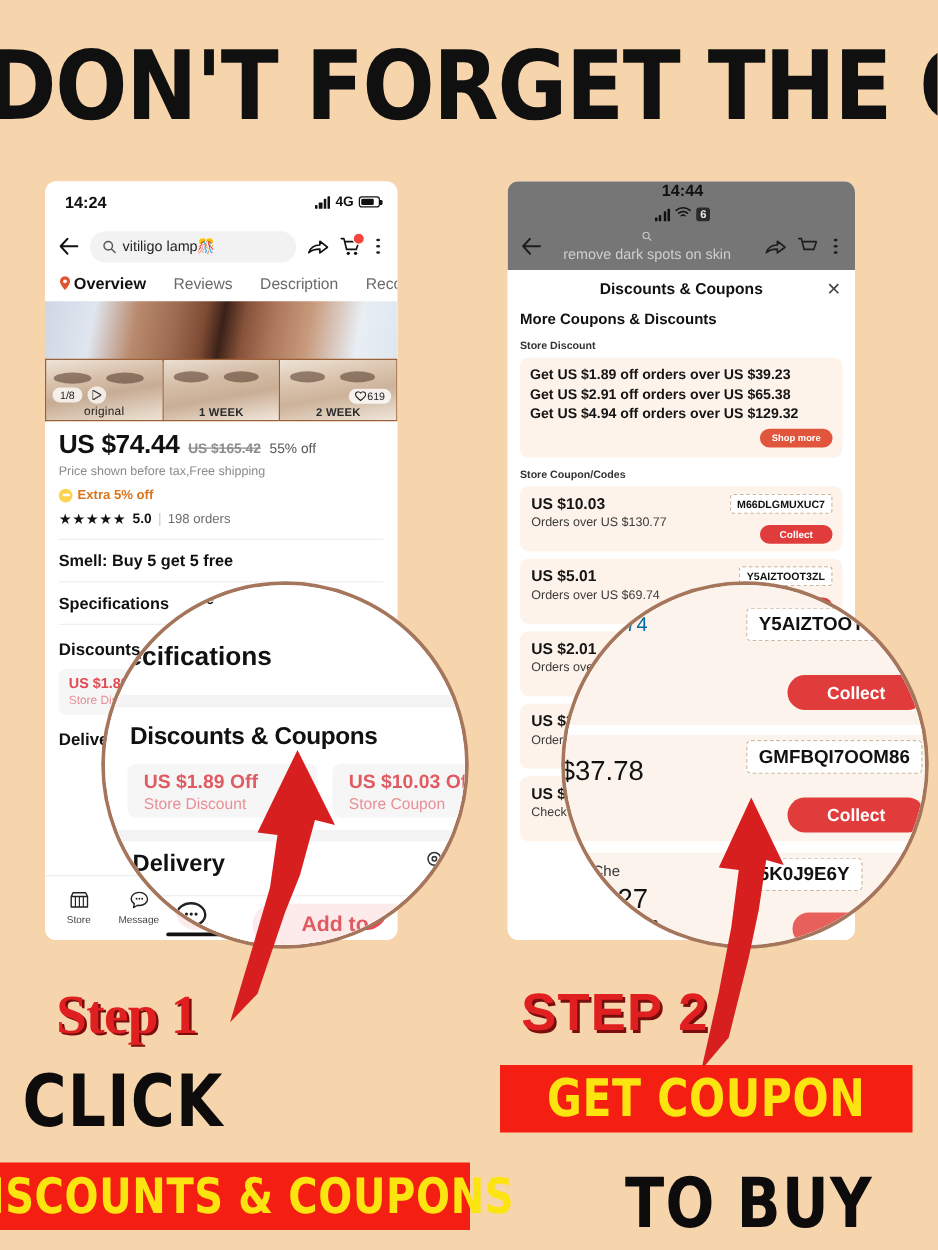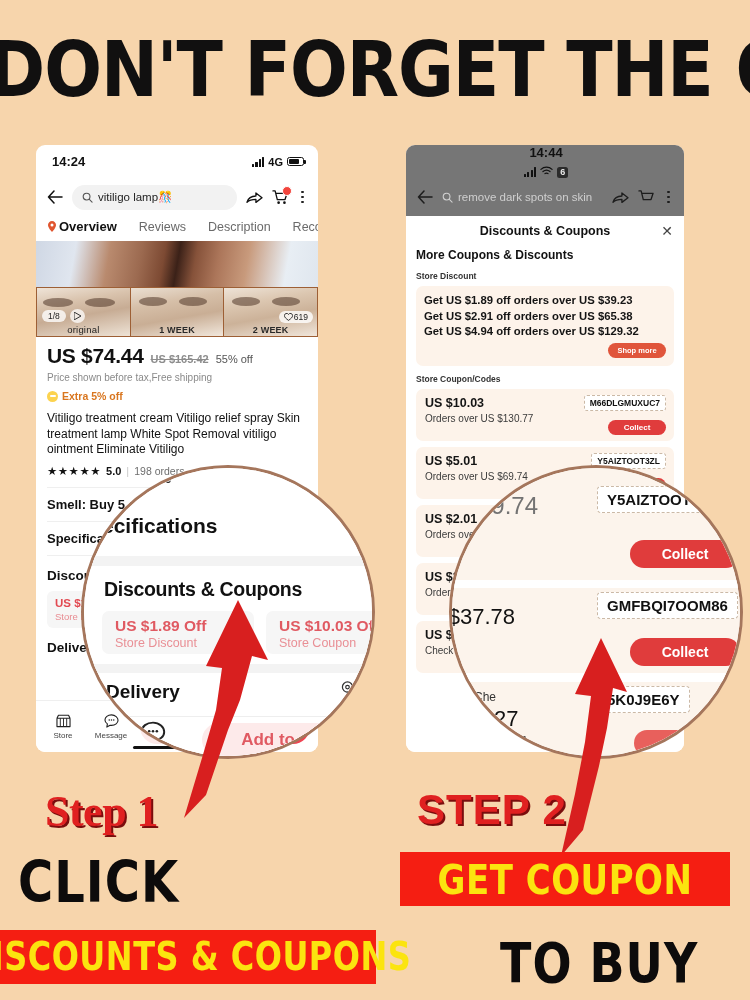--- a/index.html
+++ b/index.html
@@ -134,21 +134,21 @@
   .atc{ flex:1;height:34px;background:#fdeaea;border-radius:18px;display:flex;
         align-items:center;justify-content:center;font-size:13px;font-weight:bold;color:#e24a52;}
   .buy{ width:56px;height:34px;background:#ef4452;border-radius:18px;}
   .homebar{position:absolute;left:50%;bottom:3px;transform:translateX(-50%);
            width:88px;height:3.4px;background:#111;border-radius:2px;}
 
   
   .dimhdr{ background:#767676; }
   .dimhdr .statusbar{ color:#111;flex-direction:column; }
   .dimhdr .navbar{ color:#d6d6d6; }
-  .dimhdr .searchpill{ background:transparent; color:#cfcfcf; padding-left:0;}
+  .dimhdr .searchpill{ background:transparent; color:#cfcfcf; padding-left:0;flex-direction:column;}
   .sheet{ position:absolute;left:0;right:0;top:71px;bottom:0;background:#fff;
           border-radius:13px 13px 0 0; overflow:hidden;}
   .sheet-hd{ position:relative;height:30px;display:flex;align-items:center;justify-content:center;}
   .sheet-title{ font-size:12.5px;font-weight:bold;color:#111;}
   .closex{ position:absolute;right:11px;top:8px;font-size:14px;color:#444;line-height:14px;}
   .sheet-body{ padding:0 10px 0 10px;}
   .more-h{ font-size:12px;font-weight:bold;color:#111;margin:2px 0 9px 0;}
   .smalllbl{ font-size:8.5px;font-weight:bold;color:#333;margin-bottom:5px;}
   .disc-box{ background:#fdf3ea;border-radius:7px;padding:7px 8px 8px 8px;position:relative;}
   .disc-line{ font-size:11.3px;font-weight:bold;color:#141414;line-height:15.5px;white-space:nowrap;}
@@ -319,21 +319,20 @@
       <div class="priceline">
         <span class="price">US $74.44</span>
         <span class="oldprice">US $165.42</span>
         <span class="offpct">55% off</span>
       </div>
       <div class="subnote">Price shown before tax,Free shipping</div>
       <div class="extrarow">
         <span class="coin"></span>
         <span class="extratxt">Extra 5% off</span>
       </div>
-      <div class="ptitle">Vitiligo treatment cream  Vitiligo relief spray  Skin treatment lamp White Spot Removal vitiligo ointment Eliminate Vitiligo</div>
       <div class="ratingrow">
         <span class="stars">★★★★★</span>
         <b>5.0</b>
         <span class="sep">|</span>
         <span class="orders">198 orders</span>
       </div>
       <div class="divider"></div>
       <div class="rowlabel">Smell: Buy 5 get 5 free</div>
       <div class="divider"></div>
       <div class="rowlabel">Specifications</div>
@@ -519,21 +518,21 @@
 
         <div style="position:absolute;left:10px;top:36px;width:34px;height:4px;background:#111;border-radius:2px"></div>
       </div>
     </div>
   </div>
 
   <div class="mag" id="mag-right">
     <div class="inner" style="left:0;top:0;width:294px;height:294px;background:#fcf4ec;">
       <div style="position:absolute;left:-30px;top:6px;font-size:16px;font-weight:bold;color:#141414;white-space:nowrap">US $2.01</div>
       <div style="position:absolute;left:-32px;top:28px;font-size:13px;color:#333;white-space:nowrap">Orders ov</div>
-      <div style="position:absolute;left:26px;top:24px;font-size:24px;color:#737373;white-space:nowrap">69.74</div>
+      <div style="position:absolute;left:26px;top:24px;font-size:16px;color:#0369a1;white-space:nowrap">69.74</div>
 
       <div style="position:absolute;left:145px;top:18px;background:#fff;border:1px dashed #cbb9a6;border-radius:4px;padding:4px 9px;font-size:15px;font-weight:bold;color:#111;white-space:nowrap;overflow:hidden;max-width:150px">Y5AIZTOOT3ZL</div>
       <div style="position:absolute;left:178px;top:72px;width:110px;height:28px;background:#e03c3c;border-radius:15px;display:flex;align-items:center;justify-content:center;color:#fff;font-size:14px;font-weight:bold">Collect</div>
 
       <div style="position:absolute;left:0;top:112px;right:0;height:8px;background:#fff"></div>
       <div style="position:absolute;left:-36px;top:80px;font-size:15px;font-weight:bold;color:#141414">US $</div>
 
       <div style="position:absolute;left:145px;top:124px;background:#fff;border:1px dashed #cbb9a6;border-radius:4px;padding:4px 9px;font-size:15px;font-weight:bold;color:#111;white-space:nowrap">GMFBQI7OOM86</div>
       <div style="position:absolute;left:-25px;top:136px;font-size:22px;color:#111;white-space:nowrap">S $37.78</div>
       <div style="position:absolute;left:178px;top:170px;width:110px;height:28px;background:#e03c3c;border-radius:15px;display:flex;align-items:center;justify-content:center;color:#fff;font-size:14px;font-weight:bold">Collect</div>

